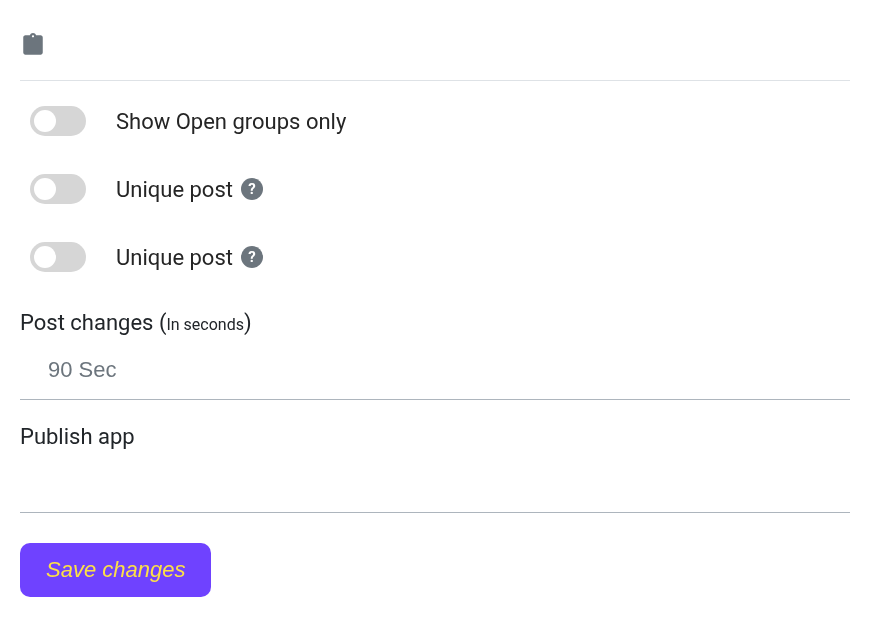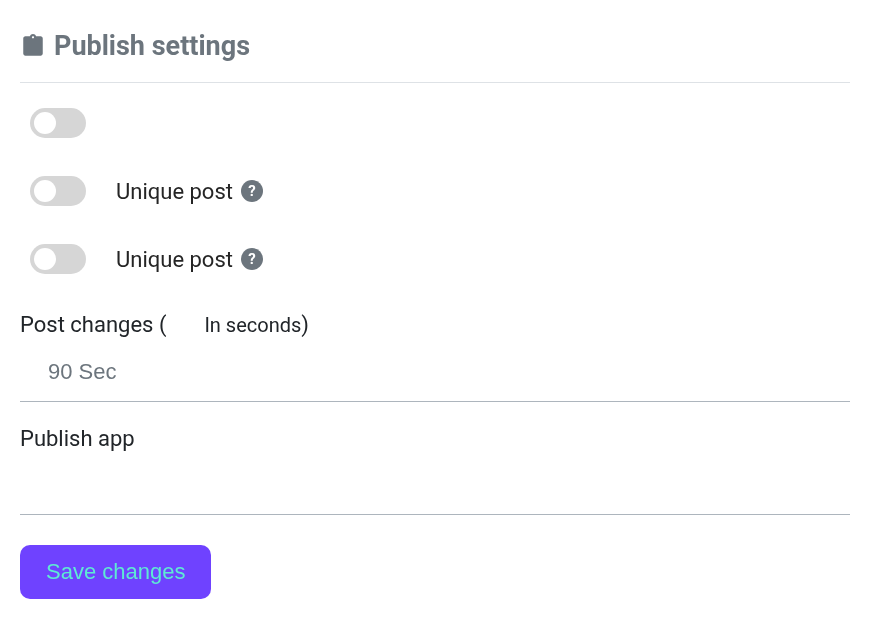--- a/index.html
+++ b/index.html
@@ -76,22 +76,21 @@
       align-items: center;
       justify-content: center;
       cursor: pointer;
     }
     .field-label {
       font-size: 22px;
       color: #212529;
       margin-bottom: 12px;
     }
     .field-sublabel {
-      font-size: 20px;
-      margin-left: 38px;
+      font-size: 16px;
     }
     .input-field {
       width: 100%;
       border: none;
       border-bottom: 1px solid #adb5bd;
       font-size: 22px;
       color: #6c757d;
       padding: 10px 0 16px 28px;
       outline: none;
       background: transparent;
@@ -103,46 +102,49 @@
       border-bottom: 1px solid #adb5bd;
       height: 52px;
       outline: none;
       background: transparent;
       font-size: 22px;
       appearance: none;
       margin-bottom: 30px;
     }
     .btn-save {
       background: #6f42ff;
-      color: #5eead4;
+      color: #fde047;
       border: none;
       font-size: 22px;
       font-weight: 400;
       padding: 14px 26px;
       border-radius: 10px;
       cursor: pointer;
+      font-style: italic;
     }
   </style>
 </head>
 <body>
 
 
 
 <div class="header">
   <span class="header-icon">
     <svg width="26" height="30" viewBox="0 0 24 24" fill="#6c757d">
       <path d="M19 3h-4.18C14.4 1.84 13.3 1 12 1s-2.4.84-2.82 2H5c-1.1 0-2 .9-2 2v14c0 1.1.9 2 2 2h14c1.1 0 2-.9 2-2V5c0-1.1-.9-2-2-2zm-7 0c.55 0 1 .45 1 1s-.45 1-1 1-1-.45-1-1 .45-1 1-1z"></path>
     </svg>
   </span>
-  <h2 class="header-title">Publish settings</h2>
 </div>
 
 <div class="toggle-row">
   <div class="toggle">
     <div class="toggle-knob"></div>
+  </div>
+  <div class="toggle-label">
+    <span>Show Open groups only</span>
   </div>
 </div>
 
 <div class="toggle-row">
   <div class="toggle">
     <div class="toggle-knob"></div>
   </div>
   <div class="toggle-label">
     <span>Unique post</span>
     <span class="help-icon">?</span>

